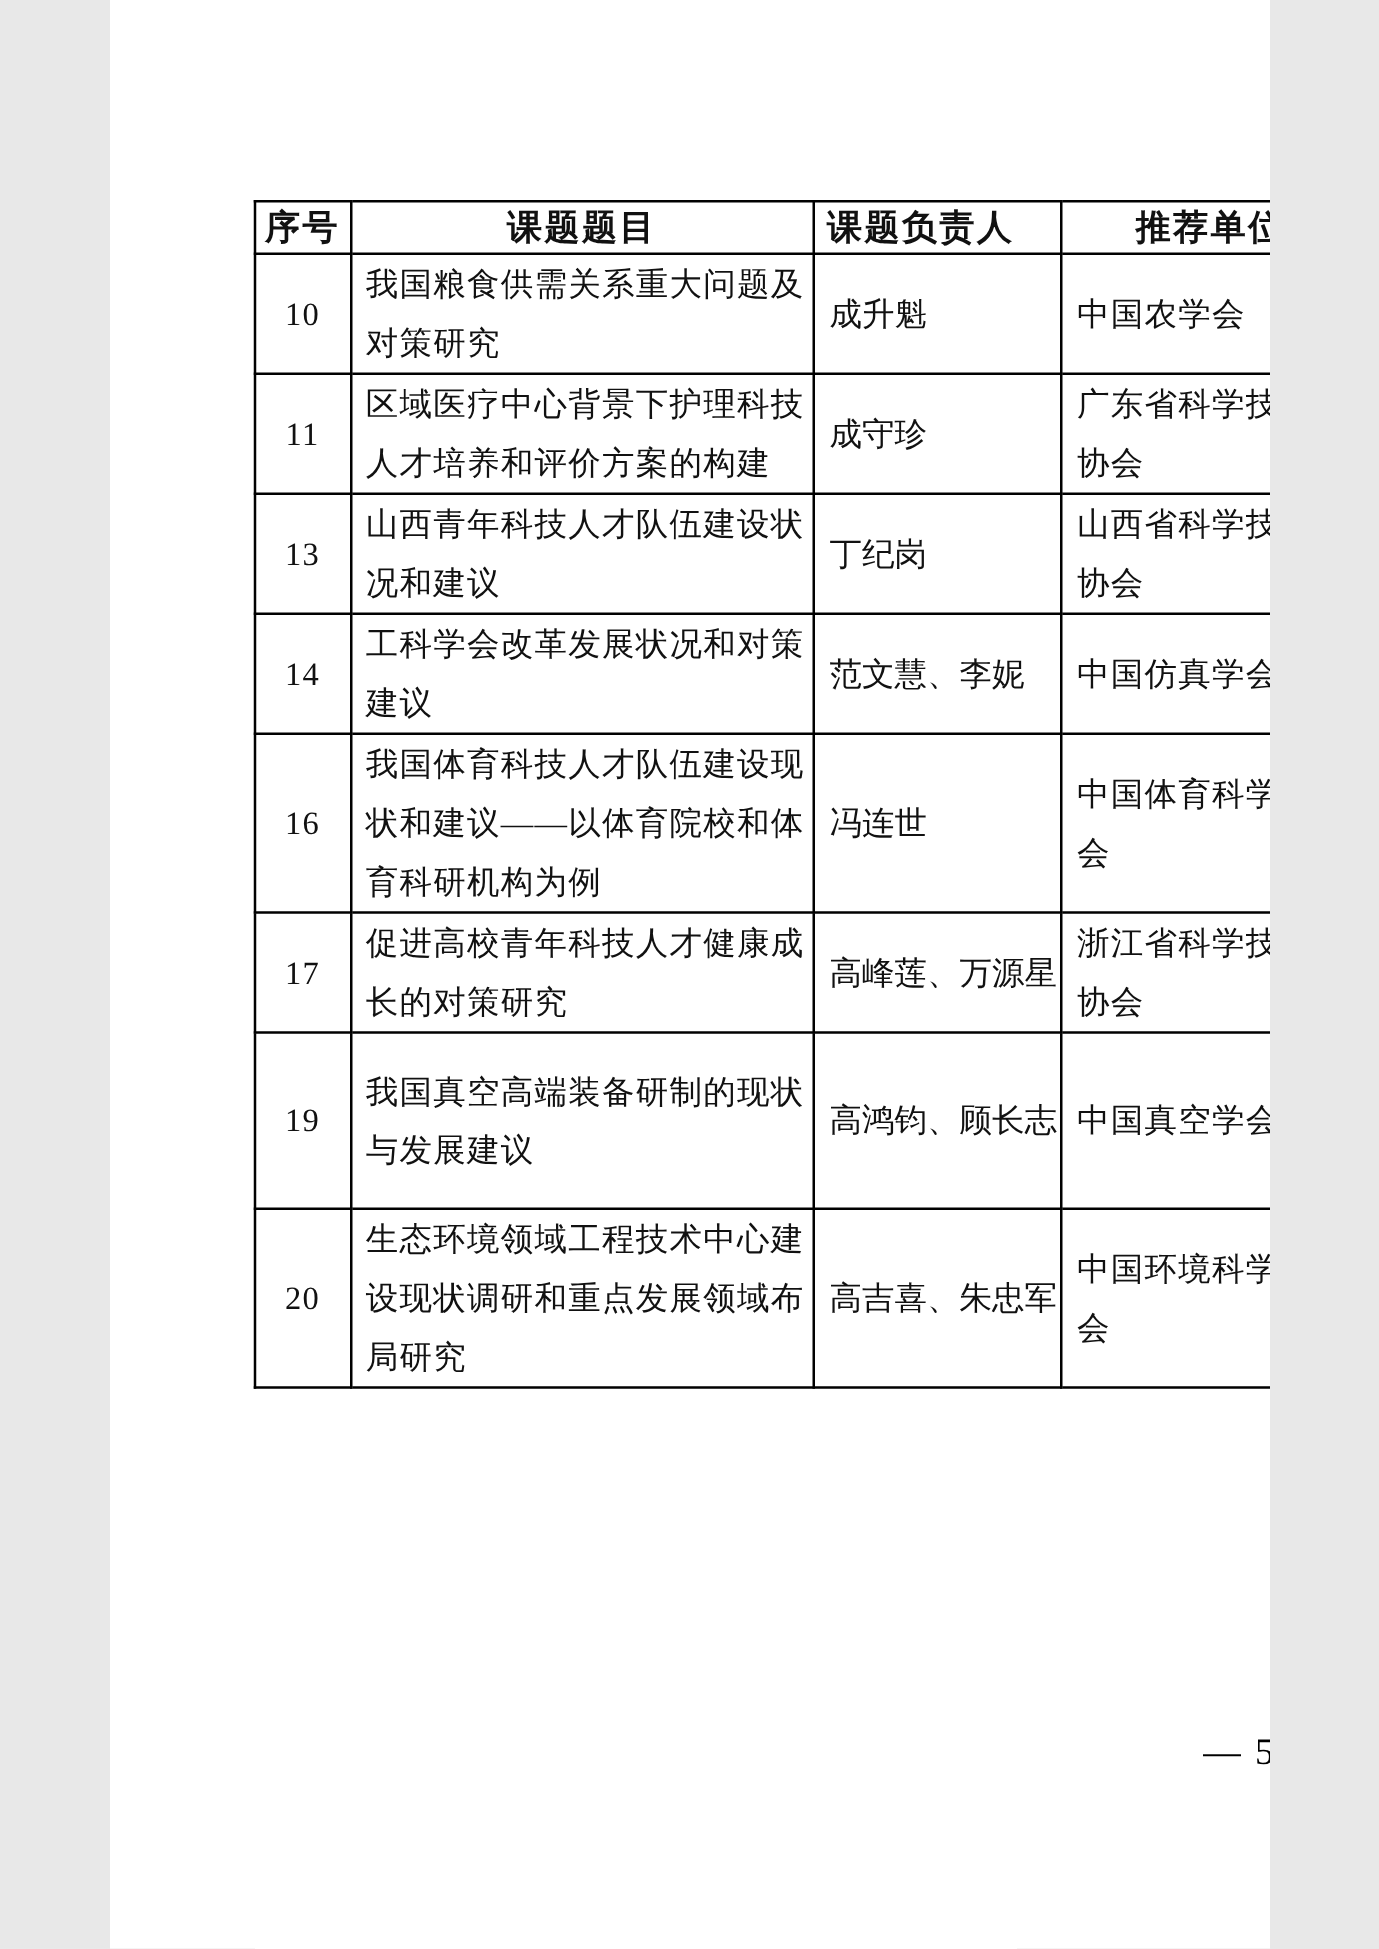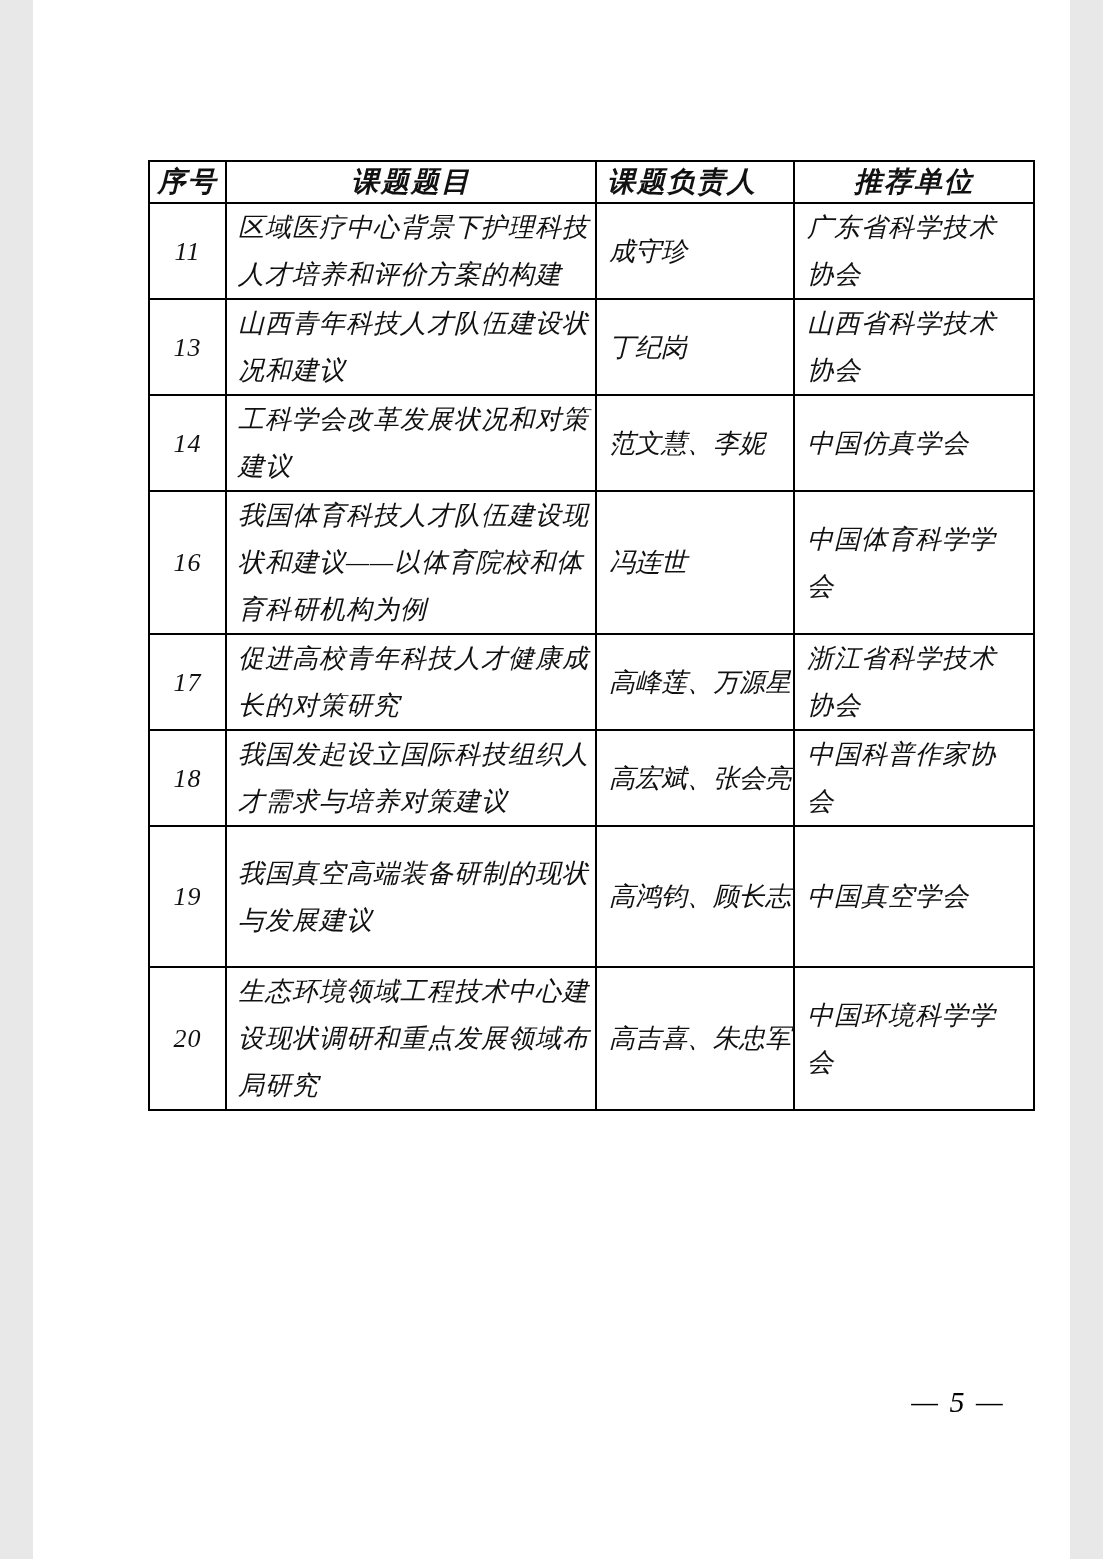--- a/index.html
+++ b/index.html
@@ -1,26 +1,25 @@
 <!DOCTYPE html>
 <html><head>
 <meta charset="utf-8">
 <style>
   * { margin: 0; padding: 0; box-sizing: border-box; }
   html, body { background: #e8e8e8; }
   .page {
     position: relative;
-    width: 1037px;
+    width: 928px;
     height: 1559px;
     margin: 0 auto;
     background: #ffffff;
     font-family: "Liberation Serif", "DejaVu Serif", serif;
     color: #111111;
     overflow: hidden;
-    font-style: italic;
   }
   table.topic-table {
     position: absolute;
     left: 115px;
     top: 160px;
     width: 885px;
     border-collapse: collapse;
     table-layout: fixed;
   }
   .topic-table th, .topic-table td {
@@ -75,20 +74,27 @@
     <thead>
       <tr>
         <th class="col-num">序号</th>
         <th class="col-title">课题题目</th>
         <th class="col-leader">课题负责人</th>
         <th class="col-unit">推荐单位</th>
       </tr>
     </thead>
     <tbody id="table-body">
         <tr>
+    <td class="col-num">10</td>
+    <td class="col-title">我国粮食供需关系重大问题及
+对策研究</td>
+    <td class="col-leader">成升魁</td>
+    <td class="col-unit">中国农学会</td>
+  </tr>
+        <tr>
     <td class="col-num">11</td>
     <td class="col-title">区域医疗中心背景下护理科技
 人才培养和评价方案的构建</td>
     <td class="col-leader">成守珍</td>
     <td class="col-unit">广东省科学技术
 协会</td>
   </tr>
         <tr>
     <td class="col-num">13</td>
     <td class="col-title">山西青年科技人才队伍建设状
@@ -114,27 +120,20 @@
   </tr>
         <tr>
     <td class="col-num">17</td>
     <td class="col-title">促进高校青年科技人才健康成
 长的对策研究</td>
     <td class="col-leader">高峰莲、万源星</td>
     <td class="col-unit">浙江省科学技术
 协会</td>
   </tr>
         <tr>
-    <td class="col-num">18</td>
-    <td class="col-title">我国发起设立国际科技组织人
-才需求与培养对策建议</td>
-    <td class="col-leader">高宏斌、张会亮</td>
-    <td class="col-unit">中国科普作家协会</td>
-  </tr>
-        <tr>
     <td class="col-num">19</td>
     <td class="col-title">我国真空高端装备研制的现状
 与发展建议</td>
     <td class="col-leader">高鸿钧、顾长志</td>
     <td class="col-unit">中国真空学会</td>
   </tr>
         <tr>
     <td class="col-num">20</td>
     <td class="col-title">生态环境领域工程技术中心建
 设现状调研和重点发展领域布

